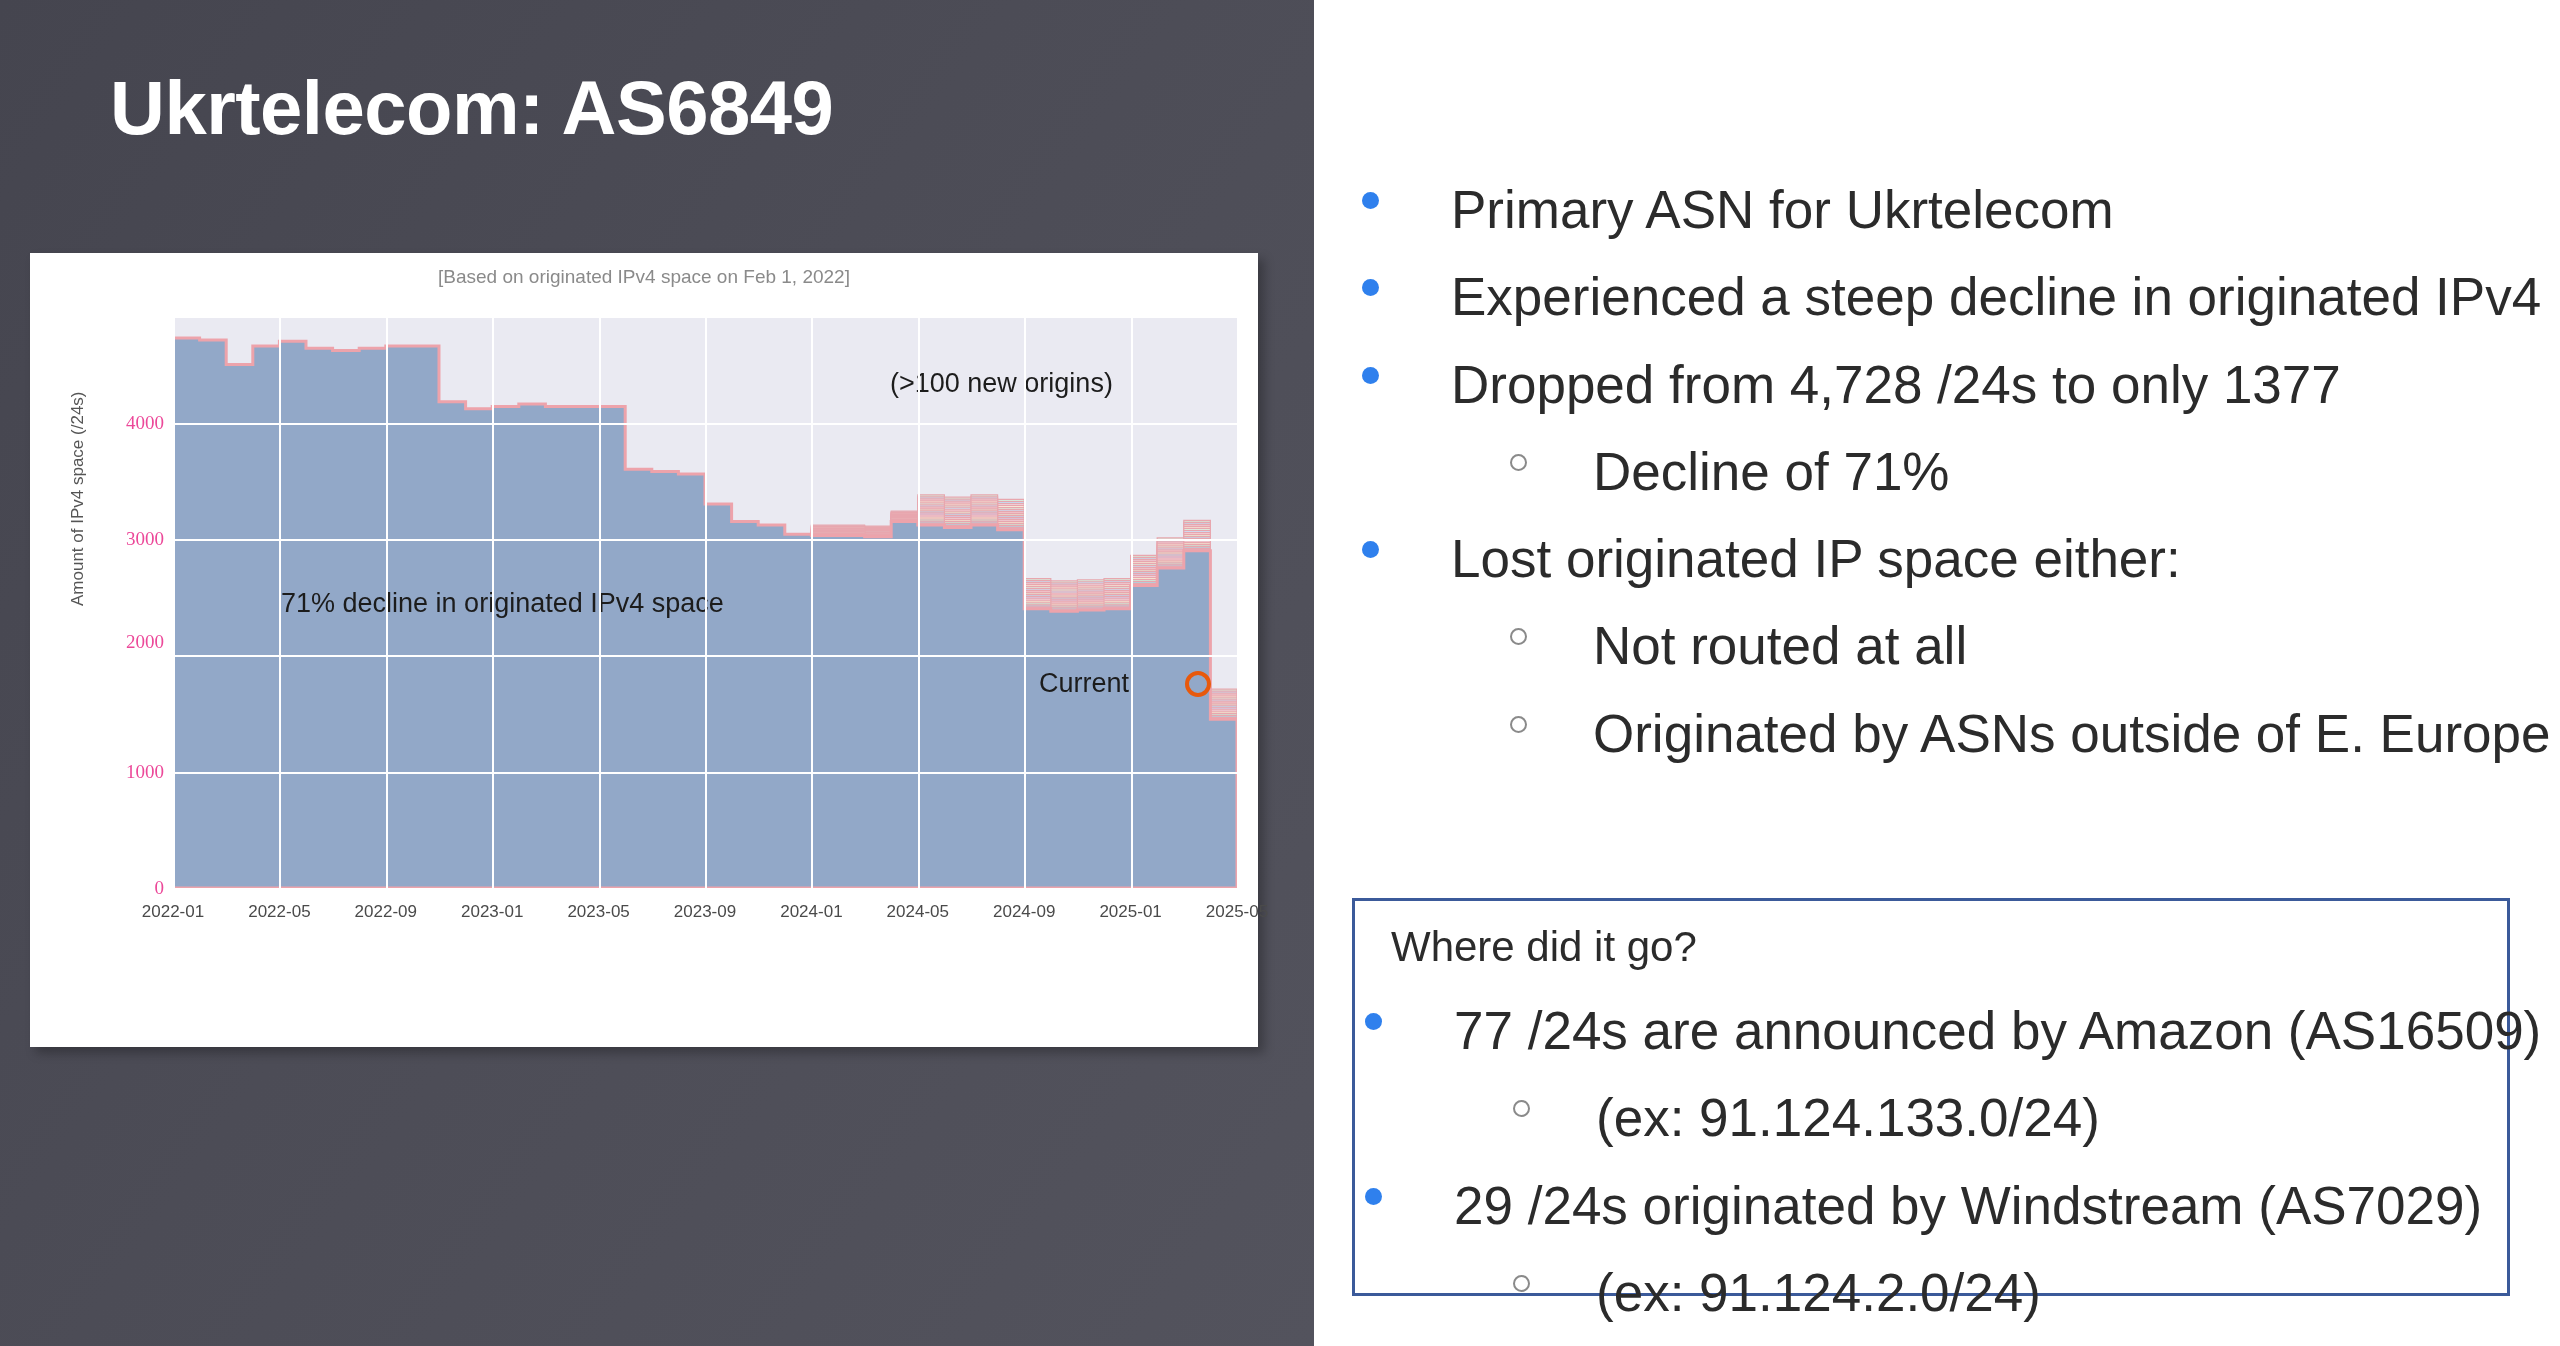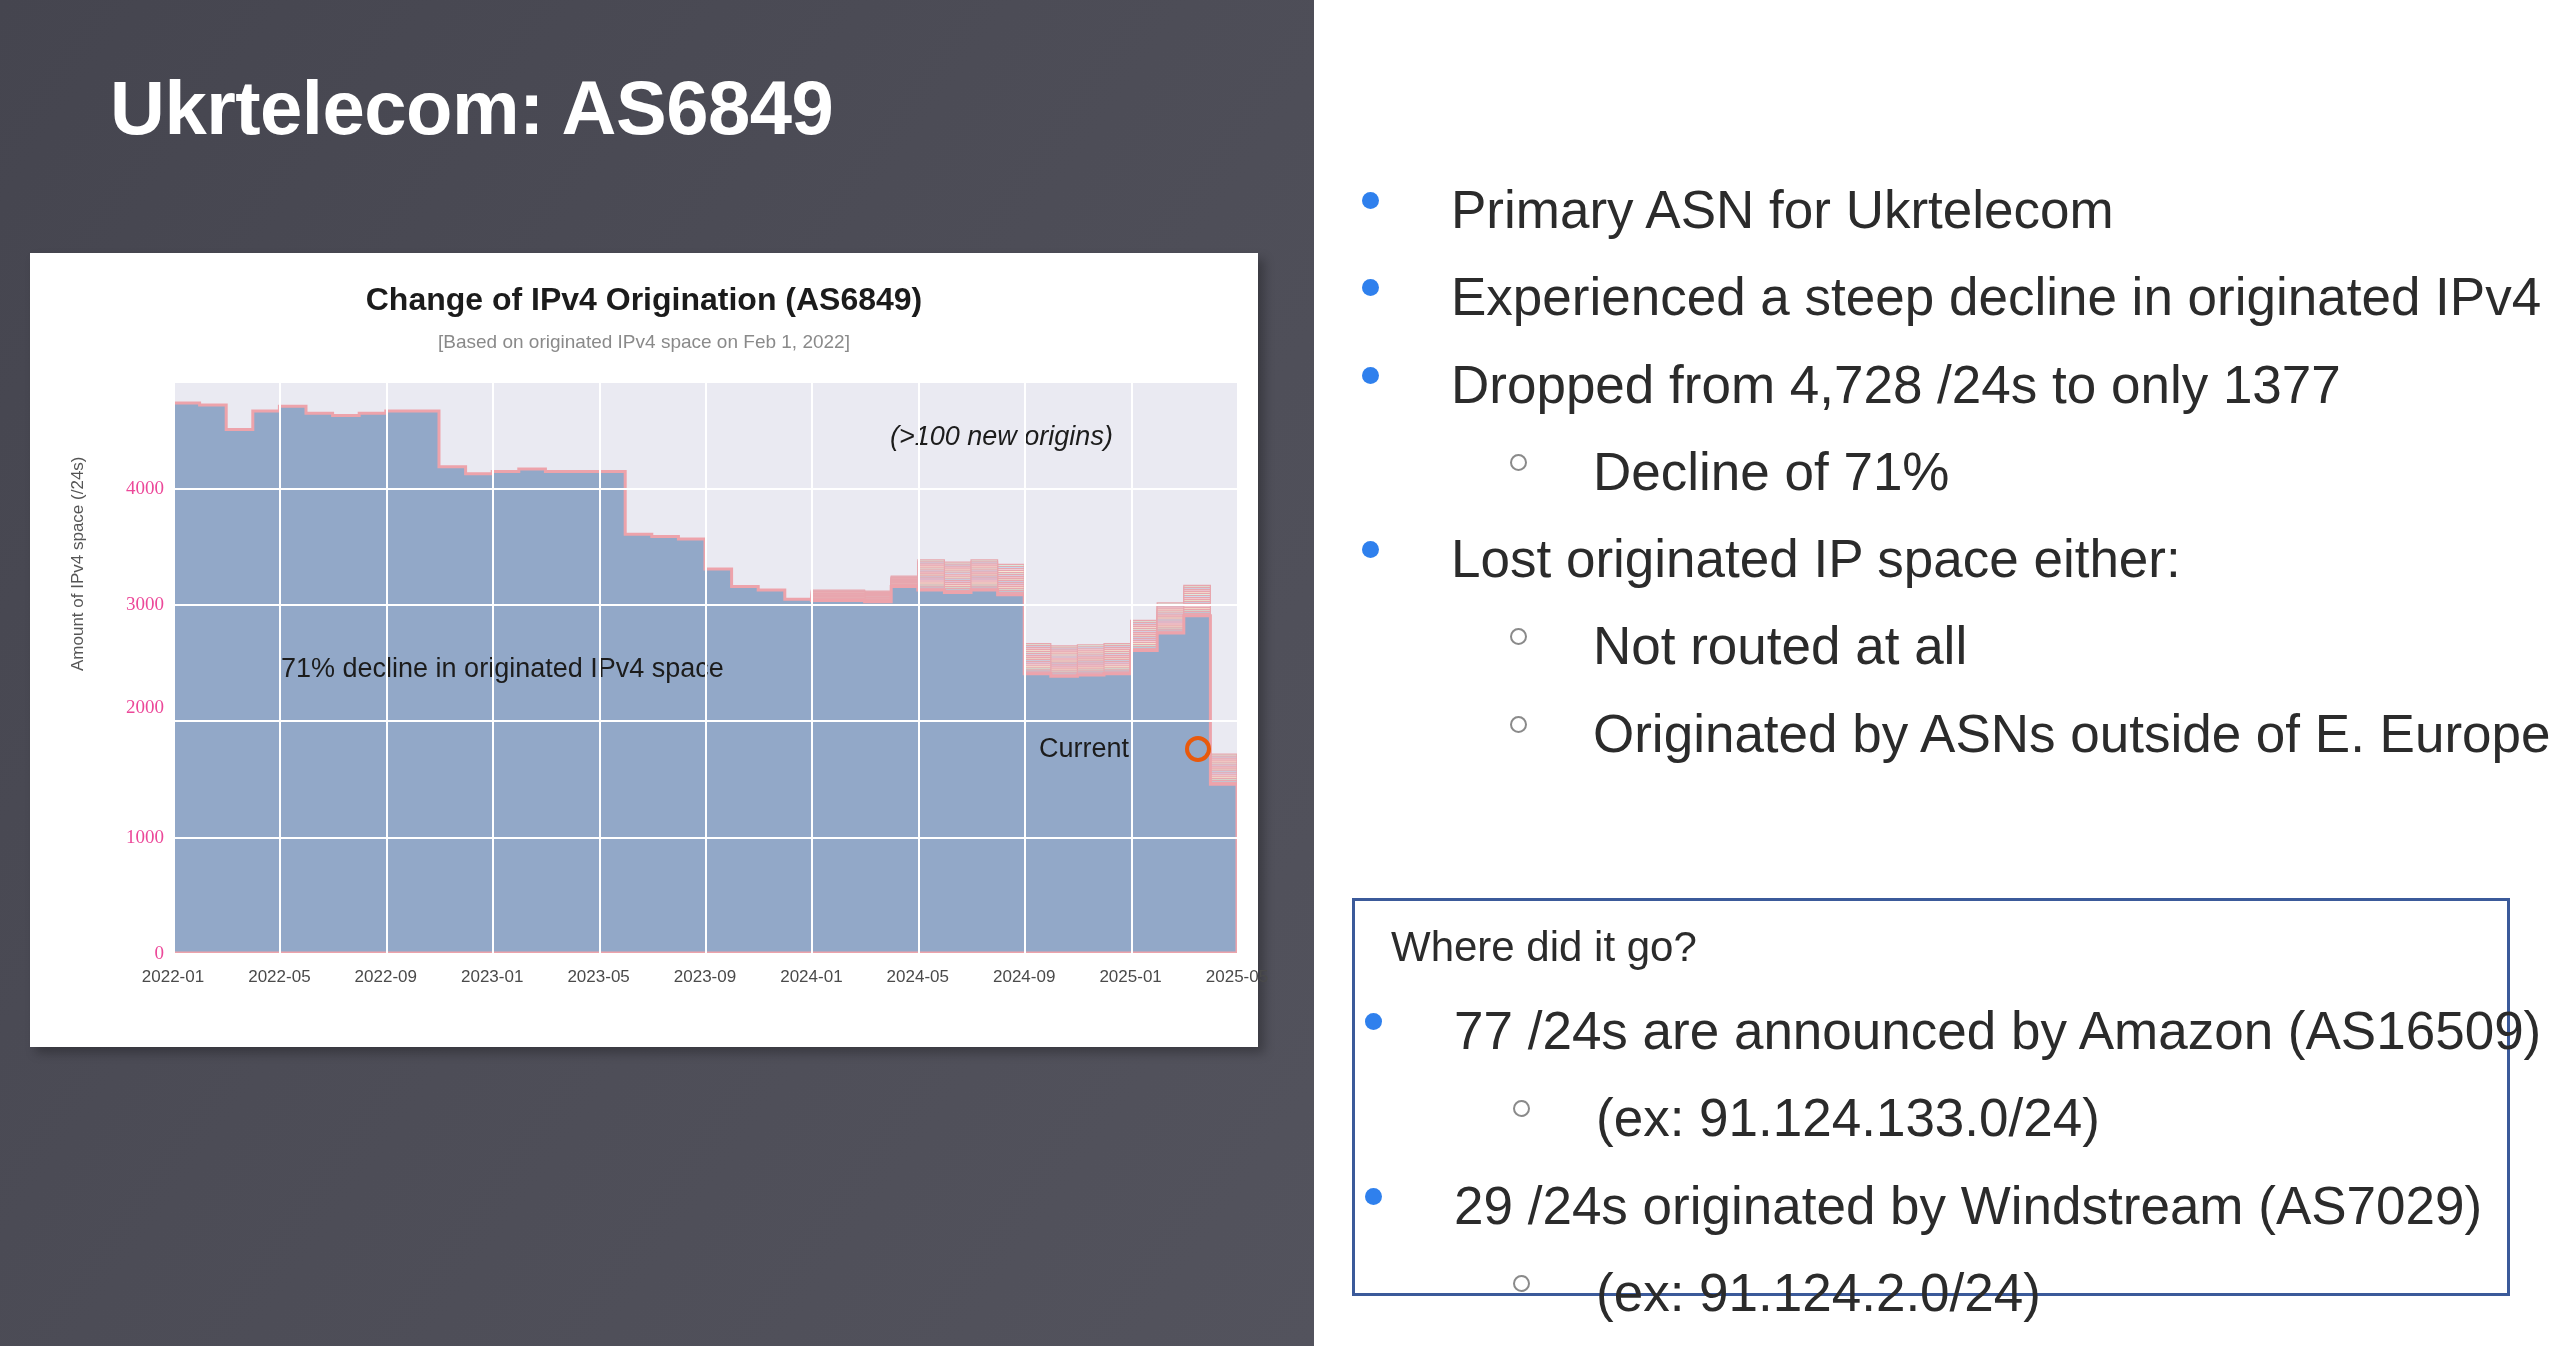--- a/index.html
+++ b/index.html
@@ -188,21 +188,20 @@
 <body>
 
 <div class="slide">
 
   <div class="left-panel">
 
     <div class="slide-title">Ukrtelecom: AS6849</div>
 
     <div class="chart-card">
 
-      <div class="chart-title">Change of IPv4 Origination (AS6849)</div>
       <div class="chart-subtitle">[Based on originated IPv4 space on Feb 1, 2022]</div>
 
       <div class="plot-wrap">
 
         <div class="y-axis-title">Amount of IPv4 space (/24s)</div>
 
         <div class="y-ticks-col">
             <div class="y-tick" style="top: 600px;">0</div>
             <div class="y-tick" style="top: 483.673px;">1000</div>
             <div class="y-tick" style="top: 354px; text-align: right;">2000</div>
@@ -223,21 +222,21 @@
               <path d="M 0 20.008163265306166 L 26.6 20.008163265306166 L 26.6 22.102040816326507 L 53.2 22.102040816326507 L 53.2 46.53061224489795 L 79.8 46.53061224489795 L 79.8 27.918367346938794 L 106.4 27.918367346938794 L 106.4 23.265306122449033 L 133 23.265306122449033 L 133 30.244897959183618 L 159.6 30.244897959183618 L 159.6 32.571428571428555 L 186.2 32.571428571428555 L 186.2 30.244897959183618 L 212.8 30.244897959183618 L 212.8 27.918367346938794 L 239.4 27.918367346938794 L 239.4 27.918367346938794 L 266 27.918367346938794 L 266 83.75510204081633 L 292.6 83.75510204081633 L 292.6 90.73469387755102 L 319.2 90.73469387755102 L 319.2 88.40816326530609 L 345.8 88.40816326530609 L 345.8 86.08163265306126 L 372.4 86.08163265306126 L 372.4 88.40816326530609 L 399 88.40816326530609 L 399 88.40816326530609 L 425.6 88.40816326530609 L 425.6 88.40816326530609 L 452.2 88.40816326530609 L 452.2 151.22448979591837 L 478.8 151.22448979591837 L 478.8 153.55102040816325 L 505.4 153.55102040816325 L 505.4 155.87755102040813 L 532 155.87755102040813 L 532 186.12244897959187 L 558.6 186.12244897959187 L 558.6 203.57142857142856 L 585.2 203.57142857142856 L 585.2 207.06122448979596 L 611.8 207.06122448979596 L 611.8 216.36734693877548 L 638.4 216.36734693877548 L 638.4 212.6448979591837 L 665 212.6448979591837 L 665 212.6448979591837 L 691.6 212.6448979591837 L 691.6 213.80816326530606 L 718.2 213.80816326530606 L 718.2 198.68571428571425 L 744.8 198.68571428571425 L 744.8 192.94693877551015 L 771.4 192.94693877551015 L 771.4 195.27346938775509 L 798 195.27346938775509 L 798 192.94693877551015 L 824.6 192.94693877551015 L 824.6 197.60000000000002 L 851.2 197.60000000000002 L 851.2 276.70204081632653 L 877.8 276.70204081632653 L 877.8 279.0285714285714 L 904.4 279.0285714285714 L 904.4 277.86530612244894 L 931 277.86530612244894 L 931 276.70204081632653 L 957.6 276.70204081632653 L 957.6 253.43673469387755 L 984.2 253.43673469387755 L 984.2 235.98775510204075 L 1010.8 235.98775510204075 L 1010.8 218.53877551020406 L 1037.3999999999999 218.53877551020406 L 1037.3999999999999 387.2122448979592 L 1064 387.2122448979592 L 1064 395.7040816326531 L 1064 570 L 0 570 Z" fill="#c3d5e6" stroke="#e8a6ae" stroke-width="1.2"></path>
               <path d="M 0 20.008163265306166 L 26.6 20.008163265306166 L 26.6 22.102040816326507 L 53.2 22.102040816326507 L 53.2 46.53061224489795 L 79.8 46.53061224489795 L 79.8 27.918367346938794 L 106.4 27.918367346938794 L 106.4 23.265306122449033 L 133 23.265306122449033 L 133 30.244897959183618 L 159.6 30.244897959183618 L 159.6 32.571428571428555 L 186.2 32.571428571428555 L 186.2 30.244897959183618 L 212.8 30.244897959183618 L 212.8 27.918367346938794 L 239.4 27.918367346938794 L 239.4 27.918367346938794 L 266 27.918367346938794 L 266 83.75510204081633 L 292.6 83.75510204081633 L 292.6 90.73469387755102 L 319.2 90.73469387755102 L 319.2 88.40816326530609 L 345.8 88.40816326530609 L 345.8 86.08163265306126 L 372.4 86.08163265306126 L 372.4 88.40816326530609 L 399 88.40816326530609 L 399 88.40816326530609 L 425.6 88.40816326530609 L 425.6 88.40816326530609 L 452.2 88.40816326530609 L 452.2 151.22448979591837 L 478.8 151.22448979591837 L 478.8 153.55102040816325 L 505.4 153.55102040816325 L 505.4 155.87755102040813 L 532 155.87755102040813 L 532 186.12244897959187 L 558.6 186.12244897959187 L 558.6 203.57142857142856 L 585.2 203.57142857142856 L 585.2 207.06122448979596 L 611.8 207.06122448979596 L 611.8 216.36734693877548 L 638.4 216.36734693877548 L 638.4 213.34285714285716 L 665 213.34285714285716 L 665 213.34285714285716 L 691.6 213.34285714285716 L 691.6 214.50612244897957 L 718.2 214.50612244897957 L 718.2 199.38367346938776 L 744.8 199.38367346938776 L 744.8 194.96326530612242 L 771.4 194.96326530612242 L 771.4 197.28979591836736 L 798 197.28979591836736 L 798 194.96326530612242 L 824.6 194.96326530612242 L 824.6 199.61632653061224 L 851.2 199.61632653061224 L 851.2 278.71836734693875 L 877.8 278.71836734693875 L 877.8 281.0448979591837 L 904.4 281.0448979591837 L 904.4 279.8816326530612 L 931 279.8816326530612 L 931 278.71836734693875 L 957.6 278.71836734693875 L 957.6 255.45306122448983 L 984.2 255.45306122448983 L 984.2 238.00408163265308 L 1010.8 238.00408163265308 L 1010.8 220.55510204081634 L 1037.3999999999999 220.55510204081634 L 1037.3999999999999 389.22857142857146 L 1064 389.22857142857146 L 1064 397.7204081632653 L 1064 570 L 0 570 Z" fill="#d9c7e0" stroke="#e8a6ae" stroke-width="1.2"></path>
               <path d="M 0 20.008163265306166 L 26.6 20.008163265306166 L 26.6 22.102040816326507 L 53.2 22.102040816326507 L 53.2 46.53061224489795 L 79.8 46.53061224489795 L 79.8 27.918367346938794 L 106.4 27.918367346938794 L 106.4 23.265306122449033 L 133 23.265306122449033 L 133 30.244897959183618 L 159.6 30.244897959183618 L 159.6 32.571428571428555 L 186.2 32.571428571428555 L 186.2 30.244897959183618 L 212.8 30.244897959183618 L 212.8 27.918367346938794 L 239.4 27.918367346938794 L 239.4 27.918367346938794 L 266 27.918367346938794 L 266 83.75510204081633 L 292.6 83.75510204081633 L 292.6 90.73469387755102 L 319.2 90.73469387755102 L 319.2 88.40816326530609 L 345.8 88.40816326530609 L 345.8 86.08163265306126 L 372.4 86.08163265306126 L 372.4 88.40816326530609 L 399 88.40816326530609 L 399 88.40816326530609 L 425.6 88.40816326530609 L 425.6 88.40816326530609 L 452.2 88.40816326530609 L 452.2 151.22448979591837 L 478.8 151.22448979591837 L 478.8 153.55102040816325 L 505.4 153.55102040816325 L 505.4 155.87755102040813 L 532 155.87755102040813 L 532 186.12244897959187 L 558.6 186.12244897959187 L 558.6 203.57142857142856 L 585.2 203.57142857142856 L 585.2 207.06122448979596 L 611.8 207.06122448979596 L 611.8 216.36734693877548 L 638.4 216.36734693877548 L 638.4 214.0408163265306 L 665 214.0408163265306 L 665 214.0408163265306 L 691.6 214.0408163265306 L 691.6 215.20408163265307 L 718.2 215.20408163265307 L 718.2 200.0816326530612 L 744.8 200.0816326530612 L 744.8 196.97959183673476 L 771.4 196.97959183673476 L 771.4 199.30612244897958 L 798 199.30612244897958 L 798 196.97959183673476 L 824.6 196.97959183673476 L 824.6 201.63265306122452 L 851.2 201.63265306122452 L 851.2 280.7346938775511 L 877.8 280.7346938775511 L 877.8 283.0612244897959 L 904.4 283.0612244897959 L 904.4 281.8979591836735 L 931 281.8979591836735 L 931 280.7346938775511 L 957.6 280.7346938775511 L 957.6 257.46938775510205 L 984.2 257.46938775510205 L 984.2 240.0204081632653 L 1010.8 240.0204081632653 L 1010.8 222.5714285714286 L 1037.3999999999999 222.5714285714286 L 1037.3999999999999 391.2448979591837 L 1064 391.2448979591837 L 1064 399.73673469387757 L 1064 570 L 0 570 Z" fill="#f0cfd6" stroke="#e8a6ae" stroke-width="1.2"></path>
               <path d="M 0 20.008163265306166 L 26.6 20.008163265306166 L 26.6 22.102040816326507 L 53.2 22.102040816326507 L 53.2 46.53061224489795 L 79.8 46.53061224489795 L 79.8 27.918367346938794 L 106.4 27.918367346938794 L 106.4 23.265306122449033 L 133 23.265306122449033 L 133 30.244897959183618 L 159.6 30.244897959183618 L 159.6 32.571428571428555 L 186.2 32.571428571428555 L 186.2 30.244897959183618 L 212.8 30.244897959183618 L 212.8 27.918367346938794 L 239.4 27.918367346938794 L 239.4 27.918367346938794 L 266 27.918367346938794 L 266 83.75510204081633 L 292.6 83.75510204081633 L 292.6 90.73469387755102 L 319.2 90.73469387755102 L 319.2 88.40816326530609 L 345.8 88.40816326530609 L 345.8 86.08163265306126 L 372.4 86.08163265306126 L 372.4 88.40816326530609 L 399 88.40816326530609 L 399 88.40816326530609 L 425.6 88.40816326530609 L 425.6 88.40816326530609 L 452.2 88.40816326530609 L 452.2 151.22448979591837 L 478.8 151.22448979591837 L 478.8 153.55102040816325 L 505.4 153.55102040816325 L 505.4 155.87755102040813 L 532 155.87755102040813 L 532 186.12244897959187 L 558.6 186.12244897959187 L 558.6 203.57142857142856 L 585.2 203.57142857142856 L 585.2 207.06122448979596 L 611.8 207.06122448979596 L 611.8 216.36734693877548 L 638.4 216.36734693877548 L 638.4 214.73877551020405 L 665 214.73877551020405 L 665 214.73877551020405 L 691.6 214.73877551020405 L 691.6 215.90204081632652 L 718.2 215.90204081632652 L 718.2 200.7795918367347 L 744.8 200.7795918367347 L 744.8 198.99591836734692 L 771.4 198.99591836734692 L 771.4 201.3224489795918 L 798 201.3224489795918 L 798 198.99591836734692 L 824.6 198.99591836734692 L 824.6 203.64897959183668 L 851.2 203.64897959183668 L 851.2 282.75102040816324 L 877.8 282.75102040816324 L 877.8 285.0775510204081 L 904.4 285.0775510204081 L 904.4 283.91428571428565 L 931 283.91428571428565 L 931 282.75102040816324 L 957.6 282.75102040816324 L 957.6 259.48571428571427 L 984.2 259.48571428571427 L 984.2 242.03673469387752 L 1010.8 242.03673469387752 L 1010.8 224.58775510204083 L 1037.3999999999999 224.58775510204083 L 1037.3999999999999 393.26122448979595 L 1064 393.26122448979595 L 1064 401.7530612244898 L 1064 570 L 0 570 Z" fill="#f3e3cf" stroke="#e8a6ae" stroke-width="1.2"></path>
               <path d="M 0 20.008163265306166 L 26.6 20.008163265306166 L 26.6 22.102040816326507 L 53.2 22.102040816326507 L 53.2 46.53061224489795 L 79.8 46.53061224489795 L 79.8 27.918367346938794 L 106.4 27.918367346938794 L 106.4 23.265306122449033 L 133 23.265306122449033 L 133 30.244897959183618 L 159.6 30.244897959183618 L 159.6 32.571428571428555 L 186.2 32.571428571428555 L 186.2 30.244897959183618 L 212.8 30.244897959183618 L 212.8 27.918367346938794 L 239.4 27.918367346938794 L 239.4 27.918367346938794 L 266 27.918367346938794 L 266 83.75510204081633 L 292.6 83.75510204081633 L 292.6 90.73469387755102 L 319.2 90.73469387755102 L 319.2 88.40816326530609 L 345.8 88.40816326530609 L 345.8 86.08163265306126 L 372.4 86.08163265306126 L 372.4 88.40816326530609 L 399 88.40816326530609 L 399 88.40816326530609 L 425.6 88.40816326530609 L 425.6 88.40816326530609 L 452.2 88.40816326530609 L 452.2 151.22448979591837 L 478.8 151.22448979591837 L 478.8 153.55102040816325 L 505.4 153.55102040816325 L 505.4 155.87755102040813 L 532 155.87755102040813 L 532 186.12244897959187 L 558.6 186.12244897959187 L 558.6 203.57142857142856 L 585.2 203.57142857142856 L 585.2 207.06122448979596 L 611.8 207.06122448979596 L 611.8 216.36734693877548 L 638.4 216.36734693877548 L 638.4 215.43673469387755 L 665 215.43673469387755 L 665 215.43673469387755 L 691.6 215.43673469387755 L 691.6 216.60000000000002 L 718.2 216.60000000000002 L 718.2 201.47755102040816 L 744.8 201.47755102040816 L 744.8 201.0122448979592 L 771.4 201.0122448979592 L 771.4 203.33877551020407 L 798 203.33877551020407 L 798 201.0122448979592 L 824.6 201.0122448979592 L 824.6 205.66530612244895 L 851.2 205.66530612244895 L 851.2 284.7673469387755 L 877.8 284.7673469387755 L 877.8 287.0938775510204 L 904.4 287.0938775510204 L 904.4 285.930612244898 L 931 285.930612244898 L 931 284.7673469387755 L 957.6 284.7673469387755 L 957.6 261.5020408163265 L 984.2 261.5020408163265 L 984.2 244.0530612244898 L 1010.8 244.0530612244898 L 1010.8 226.60408163265305 L 1037.3999999999999 226.60408163265305 L 1037.3999999999999 395.27755102040817 L 1064 395.27755102040817 L 1064 403.769387755102 L 1064 570 L 0 570 Z" fill="#cfe0d0" stroke="#e8a6ae" stroke-width="1.2"></path>
               <path d="M 0 20.008163265306166 L 26.6 20.008163265306166 L 26.6 22.102040816326507 L 53.2 22.102040816326507 L 53.2 46.53061224489795 L 79.8 46.53061224489795 L 79.8 27.918367346938794 L 106.4 27.918367346938794 L 106.4 23.265306122449033 L 133 23.265306122449033 L 133 30.244897959183618 L 159.6 30.244897959183618 L 159.6 32.571428571428555 L 186.2 32.571428571428555 L 186.2 30.244897959183618 L 212.8 30.244897959183618 L 212.8 27.918367346938794 L 239.4 27.918367346938794 L 239.4 27.918367346938794 L 266 27.918367346938794 L 266 83.75510204081633 L 292.6 83.75510204081633 L 292.6 90.73469387755102 L 319.2 90.73469387755102 L 319.2 88.40816326530609 L 345.8 88.40816326530609 L 345.8 86.08163265306126 L 372.4 86.08163265306126 L 372.4 88.40816326530609 L 399 88.40816326530609 L 399 88.40816326530609 L 425.6 88.40816326530609 L 425.6 88.40816326530609 L 452.2 88.40816326530609 L 452.2 151.22448979591837 L 478.8 151.22448979591837 L 478.8 153.55102040816325 L 505.4 153.55102040816325 L 505.4 155.87755102040813 L 532 155.87755102040813 L 532 186.12244897959187 L 558.6 186.12244897959187 L 558.6 203.57142857142856 L 585.2 203.57142857142856 L 585.2 207.06122448979596 L 611.8 207.06122448979596 L 611.8 216.36734693877548 L 638.4 216.36734693877548 L 638.4 216.134693877551 L 665 216.134693877551 L 665 216.134693877551 L 691.6 216.134693877551 L 691.6 217.29795918367347 L 718.2 217.29795918367347 L 718.2 202.17551020408166 L 744.8 202.17551020408166 L 744.8 203.0285714285714 L 771.4 203.0285714285714 L 771.4 205.35510204081635 L 798 205.35510204081635 L 798 203.0285714285714 L 824.6 203.0285714285714 L 824.6 207.68163265306129 L 851.2 207.68163265306129 L 851.2 286.7836734693878 L 877.8 286.7836734693878 L 877.8 289.1102040816327 L 904.4 289.1102040816327 L 904.4 287.9469387755102 L 931 287.9469387755102 L 931 286.7836734693878 L 957.6 286.7836734693878 L 957.6 263.5183673469388 L 984.2 263.5183673469388 L 984.2 246.069387755102 L 1010.8 246.069387755102 L 1010.8 228.62040816326532 L 1037.3999999999999 228.62040816326532 L 1037.3999999999999 397.2938775510204 L 1064 397.2938775510204 L 1064 405.7857142857143 L 1064 570 L 0 570 Z" fill="#b8cbd8" stroke="#e8a6ae" stroke-width="1.2"></path>
               <path d="M 0 20.008163265306166 L 26.6 20.008163265306166 L 26.6 22.102040816326507 L 53.2 22.102040816326507 L 53.2 46.53061224489795 L 79.8 46.53061224489795 L 79.8 27.918367346938794 L 106.4 27.918367346938794 L 106.4 23.265306122449033 L 133 23.265306122449033 L 133 30.244897959183618 L 159.6 30.244897959183618 L 159.6 32.571428571428555 L 186.2 32.571428571428555 L 186.2 30.244897959183618 L 212.8 30.244897959183618 L 212.8 27.918367346938794 L 239.4 27.918367346938794 L 239.4 27.918367346938794 L 266 27.918367346938794 L 266 83.75510204081633 L 292.6 83.75510204081633 L 292.6 90.73469387755102 L 319.2 90.73469387755102 L 319.2 88.40816326530609 L 345.8 88.40816326530609 L 345.8 86.08163265306126 L 372.4 86.08163265306126 L 372.4 88.40816326530609 L 399 88.40816326530609 L 399 88.40816326530609 L 425.6 88.40816326530609 L 425.6 88.40816326530609 L 452.2 88.40816326530609 L 452.2 151.22448979591837 L 478.8 151.22448979591837 L 478.8 153.55102040816325 L 505.4 153.55102040816325 L 505.4 155.87755102040813 L 532 155.87755102040813 L 532 186.12244897959187 L 558.6 186.12244897959187 L 558.6 203.57142857142856 L 585.2 203.57142857142856 L 585.2 207.06122448979596 L 611.8 207.06122448979596 L 611.8 216.36734693877548 L 638.4 216.36734693877548 L 638.4 216.8326530612245 L 665 216.8326530612245 L 665 216.8326530612245 L 691.6 216.8326530612245 L 691.6 217.99591836734697 L 718.2 217.99591836734697 L 718.2 202.8734693877551 L 744.8 202.8734693877551 L 744.8 205.04489795918363 L 771.4 205.04489795918363 L 771.4 207.37142857142857 L 798 207.37142857142857 L 798 205.04489795918363 L 824.6 205.04489795918363 L 824.6 209.69795918367345 L 851.2 209.69795918367345 L 851.2 288.8 L 877.8 288.8 L 877.8 291.1265306122449 L 904.4 291.1265306122449 L 904.4 289.9632653061224 L 931 289.9632653061224 L 931 288.8 L 957.6 288.8 L 957.6 265.53469387755104 L 984.2 265.53469387755104 L 984.2 248.0857142857143 L 1010.8 248.0857142857143 L 1010.8 230.6367346938775 L 1037.3999999999999 230.6367346938775 L 1037.3999999999999 399.31020408163266 L 1064 399.31020408163266 L 1064 407.80204081632655 L 1064 570 L 0 570 Z" fill="#c9b8d8" stroke="#e8a6ae" stroke-width="1.2"></path>
               <path d="M 0 20.008163265306166 L 26.6 20.008163265306166 L 26.6 22.102040816326507 L 53.2 22.102040816326507 L 53.2 46.53061224489795 L 79.8 46.53061224489795 L 79.8 27.918367346938794 L 106.4 27.918367346938794 L 106.4 23.265306122449033 L 133 23.265306122449033 L 133 30.244897959183618 L 159.6 30.244897959183618 L 159.6 32.571428571428555 L 186.2 32.571428571428555 L 186.2 30.244897959183618 L 212.8 30.244897959183618 L 212.8 27.918367346938794 L 239.4 27.918367346938794 L 239.4 27.918367346938794 L 266 27.918367346938794 L 266 83.75510204081633 L 292.6 83.75510204081633 L 292.6 90.73469387755102 L 319.2 90.73469387755102 L 319.2 88.40816326530609 L 345.8 88.40816326530609 L 345.8 86.08163265306126 L 372.4 86.08163265306126 L 372.4 88.40816326530609 L 399 88.40816326530609 L 399 88.40816326530609 L 425.6 88.40816326530609 L 425.6 88.40816326530609 L 452.2 88.40816326530609 L 452.2 151.22448979591837 L 478.8 151.22448979591837 L 478.8 153.55102040816325 L 505.4 153.55102040816325 L 505.4 155.87755102040813 L 532 155.87755102040813 L 532 186.12244897959187 L 558.6 186.12244897959187 L 558.6 203.57142857142856 L 585.2 203.57142857142856 L 585.2 207.06122448979596 L 611.8 207.06122448979596 L 611.8 216.36734693877548 L 638.4 216.36734693877548 L 638.4 217.53061224489795 L 665 217.53061224489795 L 665 217.53061224489795 L 691.6 217.53061224489795 L 691.6 218.69387755102042 L 718.2 218.69387755102042 L 718.2 203.57142857142856 L 744.8 203.57142857142856 L 744.8 207.06122448979596 L 771.4 207.06122448979596 L 771.4 209.38775510204079 L 798 209.38775510204079 L 798 207.06122448979596 L 824.6 207.06122448979596 L 824.6 211.71428571428572 L 851.2 211.71428571428572 L 851.2 290.81632653061223 L 877.8 290.81632653061223 L 877.8 293.14285714285717 L 904.4 293.14285714285717 L 904.4 291.9795918367347 L 931 291.9795918367347 L 931 290.81632653061223 L 957.6 290.81632653061223 L 957.6 267.55102040816325 L 984.2 267.55102040816325 L 984.2 250.10204081632656 L 1010.8 250.10204081632656 L 1010.8 232.65306122448982 L 1037.3999999999999 232.65306122448982 L 1037.3999999999999 401.32653061224494 L 1064 401.32653061224494 L 1064 409.81836734693877 L 1064 570 L 0 570 Z" fill="#92a8c8" stroke="#eda3ab" stroke-width="3"></path>
             </svg>
 
-          <div class="chart-anno anno-origins" style="position:absolute;left:717px;top:38px;font-style:italic;">(&gt;100 new origins)</div>
+          <div class="chart-anno anno-origins" style="position:absolute;left:717px;top:50px;">(&gt;100 new origins)</div>
 
           <div class="chart-anno anno-decline" style="position:absolute;left:108px;top:270px;">71% decline in originated IPv4 space</div>
 
           <div class="chart-anno anno-current" style="position:absolute;left:866px;top:350px;">Current</div>
 
           <div class="current-marker" style="position:absolute;left:1012px;top:353px;"></div>
         <div class="gridline-h" style="top: 453.673px;"></div>
             <div class="gridline-h" style="top: 337.347px;"></div>
             <div class="gridline-h" style="top: 221.02px;"></div>
             <div class="gridline-h" style="top: 104.694px;"></div>

